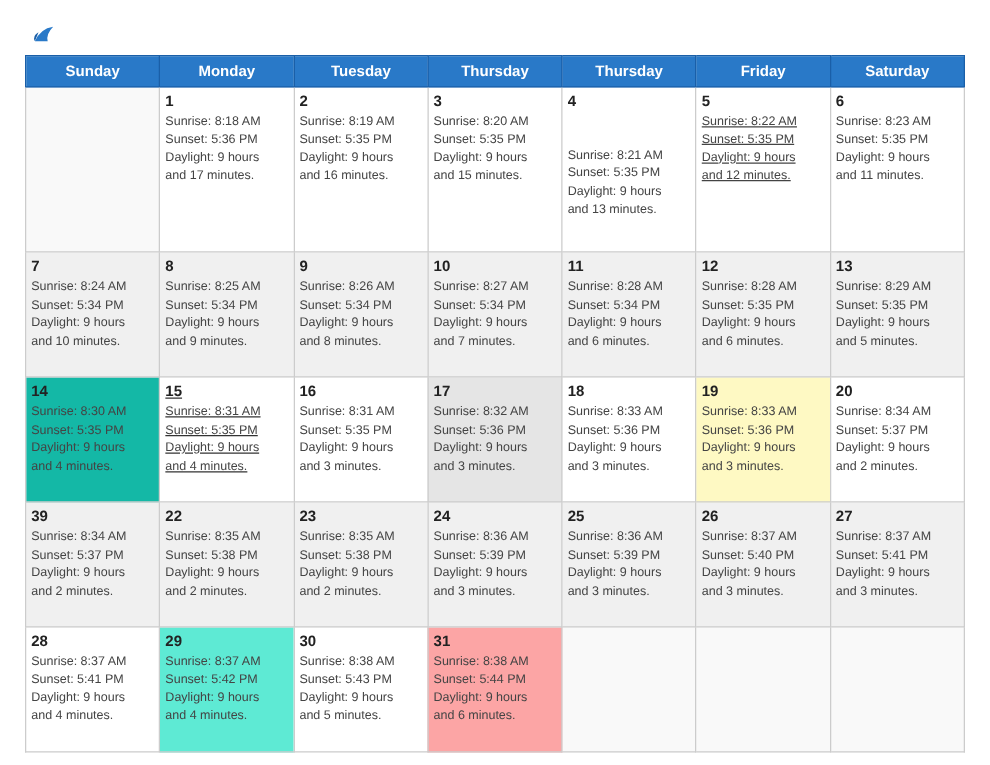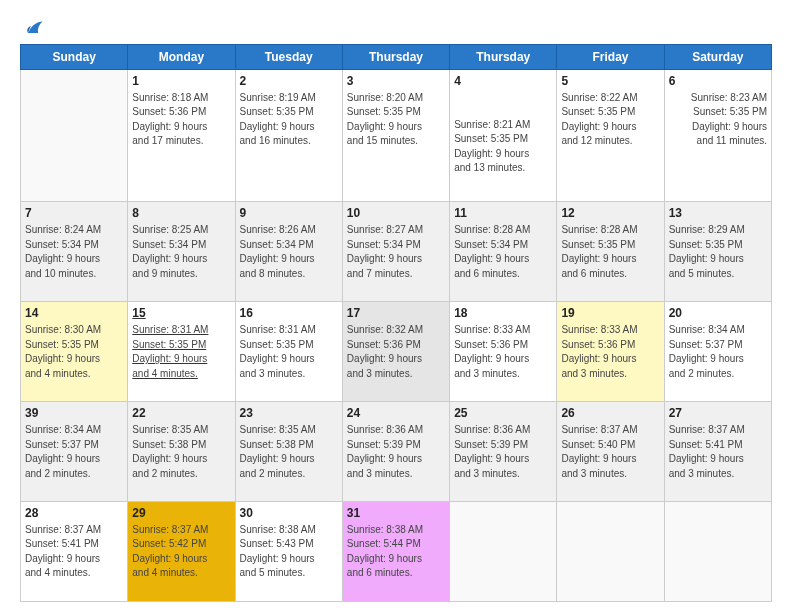--- a/index.html
+++ b/index.html
@@ -160,28 +160,28 @@
           </td>
           <td style="background-color: rgb(255, 255, 255);">
             <span class="day-number">4</span>
             <div class="day-info" style="white-space: pre-line; margin-top: 28px;">Sunrise: 8:21 AM
 Sunset: 5:35 PM
 Daylight: 9 hours
 and 13 minutes.</div>
           </td>
           <td style="background-color: rgb(255, 255, 255);">
             <span class="day-number">5</span>
-            <div class="day-info" style="white-space: pre-line;">Sunrise: 8:22 AM
+            <div class="day-info" style="white-space: pre-line; text-decoration: underline;">Sunrise: 8:22 AM
 Sunset: 5:35 PM
 Daylight: 9 hours
 and 12 minutes.</div>
           </td>
           <td style="background-color: rgb(255, 255, 255);">
             <span class="day-number">6</span>
-            <div class="day-info" style="white-space: pre-line; text-align: right;">Sunrise: 8:23 AM
+            <div class="day-info" style="white-space: pre-line;">Sunrise: 8:23 AM
 Sunset: 5:35 PM
 Daylight: 9 hours
 and 11 minutes.</div>
           </td>
         </tr>
         <tr>
           <td style="background-color: rgb(240, 240, 240);">
             <span class="day-number">7</span>
             <div class="day-info" style="white-space: pre-line;">Sunrise: 8:24 AM
 Sunset: 5:34 PM
@@ -225,21 +225,21 @@
           </td>
           <td style="background-color: rgb(240, 240, 240);">
             <span class="day-number">13</span>
             <div class="day-info" style="white-space: pre-line;">Sunrise: 8:29 AM
 Sunset: 5:35 PM
 Daylight: 9 hours
 and 5 minutes.</div>
           </td>
         </tr>
         <tr>
-          <td style="background-color: #fef9c3;">
+          <td style="background-color: #14b8a6;">
             <span class="day-number">14</span>
             <div class="day-info" style="white-space: pre-line;">Sunrise: 8:30 AM
 Sunset: 5:35 PM
 Daylight: 9 hours
 and 4 minutes.</div>
           </td>
           <td style="background-color: rgb(255, 255, 255); text-decoration: underline;">
             <span class="day-number">15</span>
             <div class="day-info" style="white-space: pre-line;">Sunrise: 8:31 AM
 Sunset: 5:35 PM
@@ -334,35 +334,35 @@
           </td>
         </tr>
         <tr>
           <td style="background-color: rgb(255, 255, 255);">
             <span class="day-number">28</span>
             <div class="day-info" style="white-space: pre-line;">Sunrise: 8:37 AM
 Sunset: 5:41 PM
 Daylight: 9 hours
 and 4 minutes.</div>
           </td>
-          <td style="background-color: #eab308;">
+          <td style="background-color: #5eead4;">
             <span class="day-number">29</span>
             <div class="day-info" style="white-space: pre-line;">Sunrise: 8:37 AM
 Sunset: 5:42 PM
 Daylight: 9 hours
 and 4 minutes.</div>
           </td>
           <td style="background-color: rgb(255, 255, 255);">
             <span class="day-number">30</span>
             <div class="day-info" style="white-space: pre-line;">Sunrise: 8:38 AM
 Sunset: 5:43 PM
 Daylight: 9 hours
 and 5 minutes.</div>
           </td>
-          <td style="background-color: #f0abfc;">
+          <td style="background-color: #fca5a5;">
             <span class="day-number">31</span>
             <div class="day-info" style="white-space: pre-line;">Sunrise: 8:38 AM
 Sunset: 5:44 PM
 Daylight: 9 hours
 and 6 minutes.</div>
           </td>
           <td class="empty" style="background-color: rgb(249, 249, 249);"></td>
           <td class="empty" style="background-color: rgb(249, 249, 249);"></td>
           <td class="empty" style="background-color: rgb(249, 249, 249);"></td>
         </tr>

